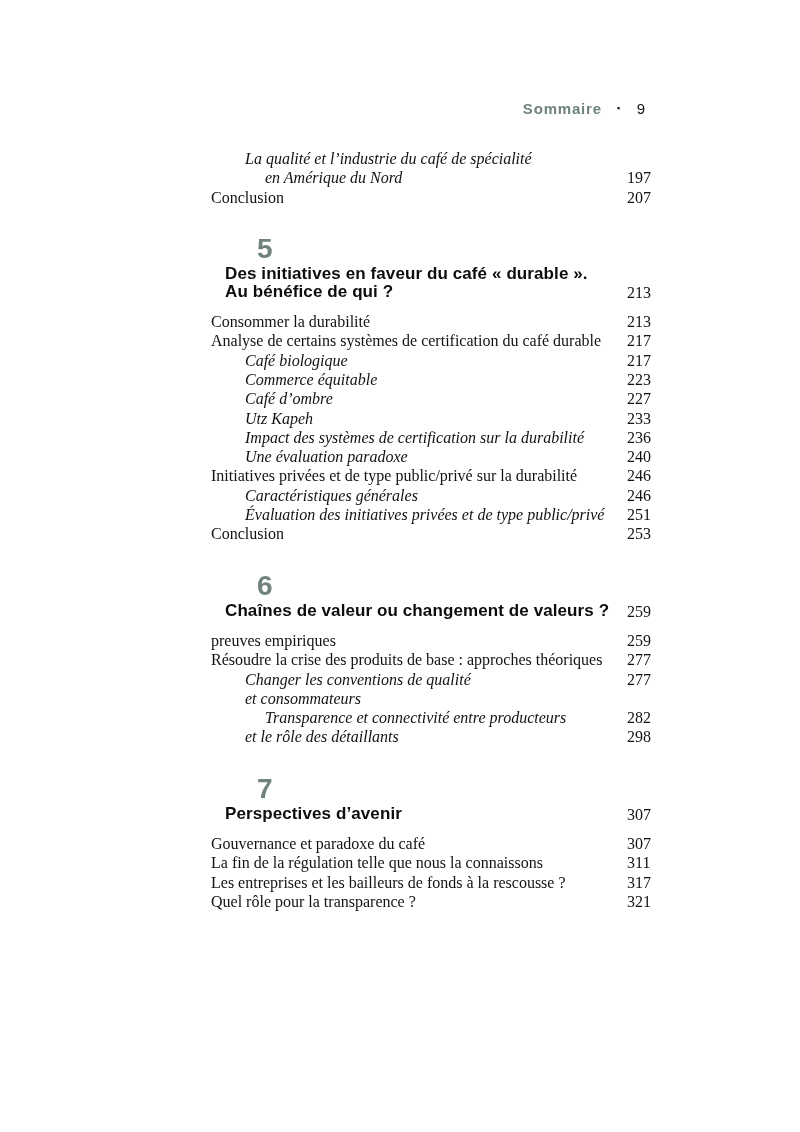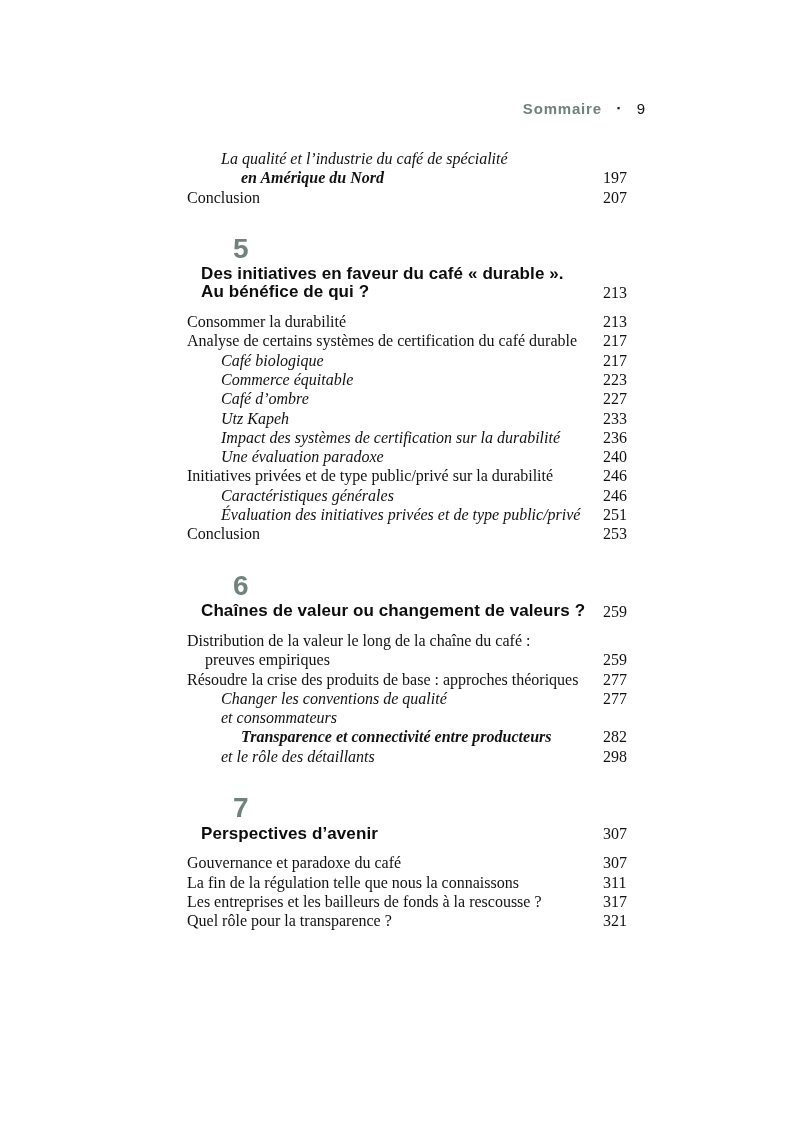--- a/index.html
+++ b/index.html
@@ -31,21 +31,21 @@
     margin: 0 13px 0 15px;
   }
   .header-page {
     font: 15px/19px "Liberation Sans", sans-serif;
     color: #111;
     min-width: 12px;
     text-align: right;
   }
   .toc {
     position: absolute;
-    left: 166px; top: 139px;
+    left: 190px; top: 139px;
     width: 467px;
   }
   .section { margin-top: 27px; }
   .section.first { margin-top: 0; }
   .chap-num {
     margin-left: 67px;
     color: var(--accent);
     font: bold 28px/30px "Liberation Sans", sans-serif;
   }
   .chap-title-row {
@@ -66,21 +66,21 @@
     justify-content: space-between;
     align-items: flex-end;
     font-size: 16px;
     line-height: 19.3px;
   }
   .entry-label { flex: 1 1 auto; }
   .entry-label .line { display: block; white-space: nowrap; }
   .entry-row.lvl2 .entry-label { padding-left: 21px; }
   .entry-row.lvl2 .entry-label .line + .line { padding-left: 18px; }
   .entry-row.lvl3 .entry-label { padding-left: 55px; font-style: italic; }
-  .entry-row.lvl3 .entry-label .line + .line { padding-left: 20px; font-weight: bold; }
+  .entry-row.lvl3 .entry-label .line + .line { padding-left: 20px; }
   .page-num {
     flex: 0 0 auto;
     min-width: 30px;
     font-size: 16px;
     line-height: 19.3px;
     font-style: normal;
   }
 </style>
 </head>
 <body>
@@ -197,21 +197,20 @@
       <div class="chap-num">6</div>
       <div class="chap-title-row">
         <div class="chap-title">
           <span class="line">Chaînes de valeur ou changement de valeurs ?</span>
         </div>
         <span class="page-num">259</span>
       </div>
       <div class="entries">
         <div class="entry-row lvl2">
           <span class="entry-label">
-            <span class="line">Distribution de la valeur le long de la chaîne du café :</span>
             <span class="line">preuves empiriques</span>
           </span>
           <span class="page-num">259</span>
         </div>
         <div class="entry-row lvl2">
           <span class="entry-label">
             <span class="line">Résoudre la crise des produits de base : approches théoriques</span>
           </span>
           <span class="page-num">277</span>
         </div>

